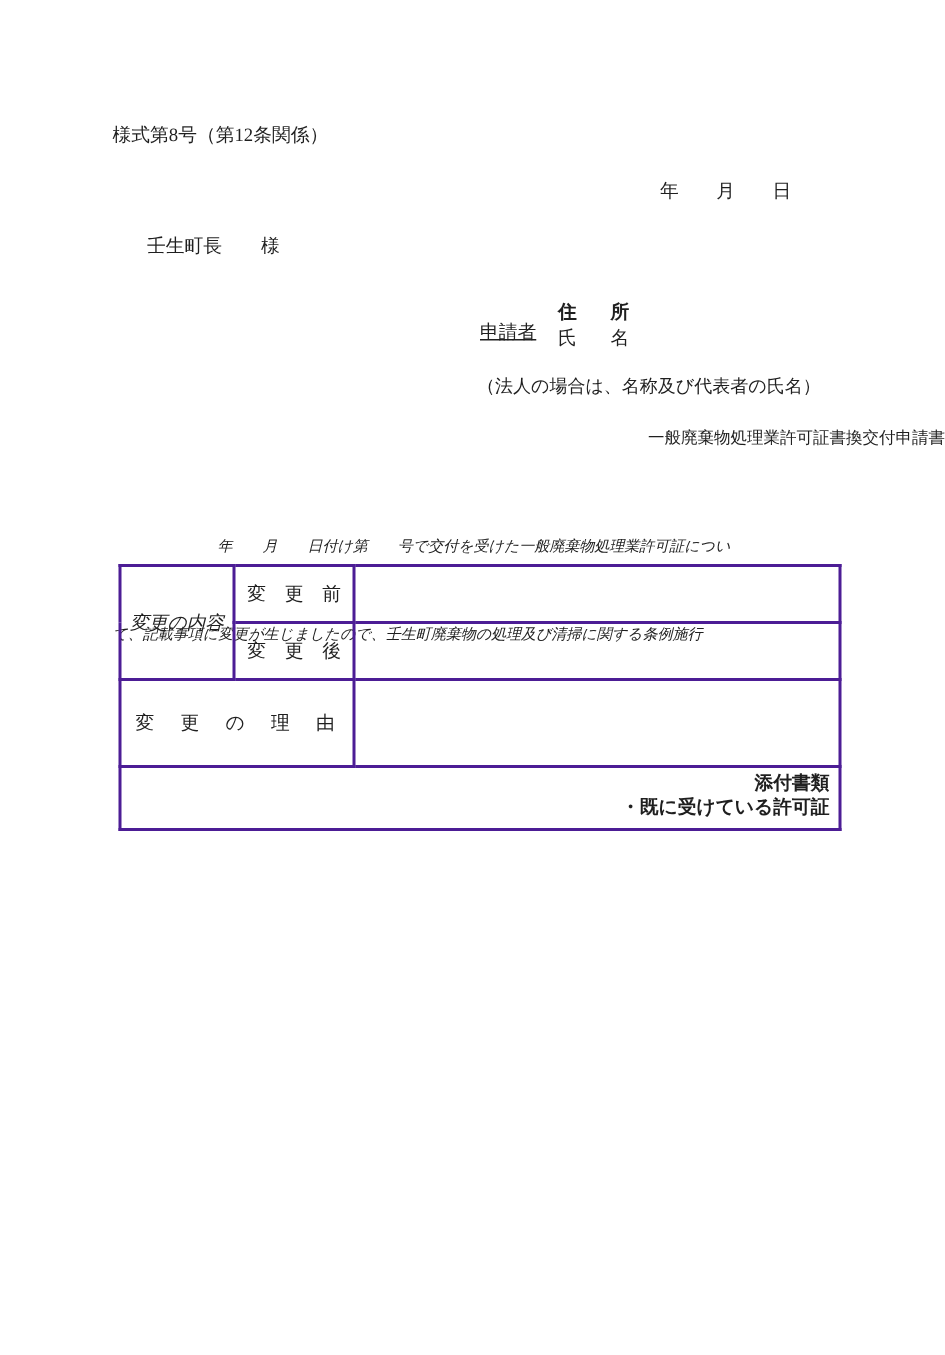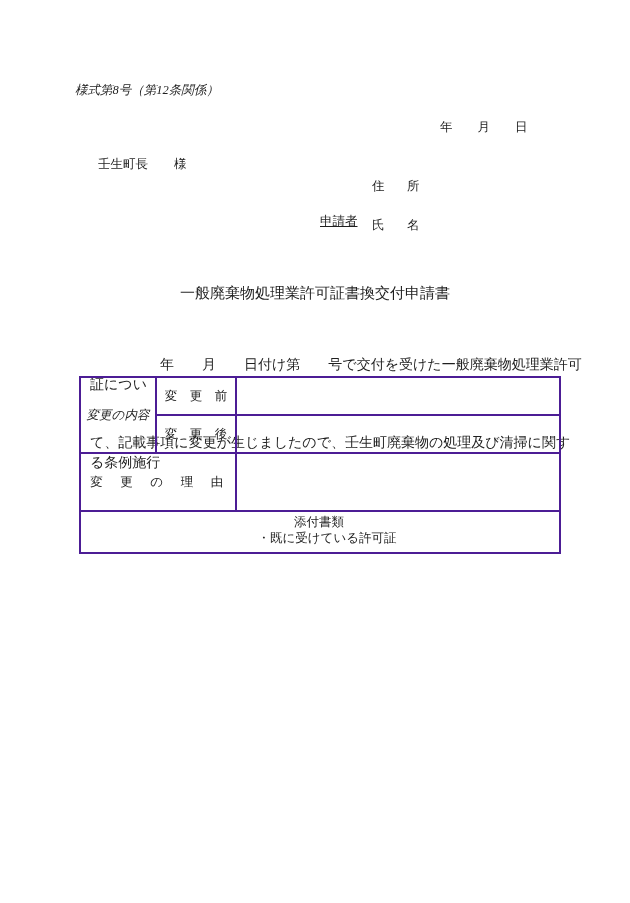--- a/index.html
+++ b/index.html
@@ -12,36 +12,36 @@
     width: 630px;
     height: 903px;
     background: #ffffff;
     font-family: "Liberation Serif", "DejaVu Serif", serif;
     color: #1f1f1f;
     font-size: 12.5px;
     overflow: hidden;
   }
   .abs { position: absolute; white-space: pre; }
 
-  .form-number   { left: 75px;  top: 82px; font-style: italic;  }
+  .form-number   { left: 75px;  top: 82px;  }
   .date-line     { left: 440px; top: 119px; }
   .addressee     { left: 98px;  top: 156px; display: flex; gap: 26px; align-items: flex-end; }
-  .addr-label    { left: 372px; top: 178px; letter-spacing: 5px; }
+  .addr-label    { left: 372px; top: 200px; letter-spacing: 5px; font-weight: bold; }
   .applicant-lbl { left: 320px; top: 213px; text-decoration: underline; }
   .name-label    { left: 372px; top: 217px; letter-spacing: 5px; }
   .corp-note     { left: 318px; top: 249px; font-size: 12px; }
 
   .doc-title {
     left: 0; top: 284px; width: 630px;
-    text-align: center; font-size: 15px; white-space: pre;
+    text-align: right; font-size: 11px; white-space: pre;
   }
 
   .body-text {
-    left: 90px; top: 316px; width: 492px;
-    font-size: 14px; line-height: 19.5px;
+    left: 75px; top: 316px; width: 492px;
+    font-size: 10px; line-height: 19.5px; font-style: italic;
   }
   .body-text .line { white-space: pre-wrap; }
   .body-text .line:first-child { text-indent: 70px; }
 
   .form-table {
     position: absolute;
     left: 79px; top: 376px;
     border-collapse: collapse;
     table-layout: fixed;
     width: 474px;
@@ -53,23 +53,24 @@
     padding: 0;
     overflow: hidden;
   }
   .col1 { width: 74px; font-style: italic; }
   .col2 { width: 78px; }
   .col3 { width: 322px; }
   .cell-center { text-align: center; vertical-align: middle; white-space: pre; }
   .reason-cell { letter-spacing: 2.5px; }
   .attach-cell {
     vertical-align: top;
-    text-align: center;
+    text-align: right;
     padding: 3px 6px 4px 4px !important;
     line-height: 15.5px;
+    font-weight: bold;
   }
   .attach-item { padding-left: 16px; white-space: pre; }
 </style>
 </head>
 <body>
 
 <div class="page">
 
   <div class="abs form-number">様式第8号（第12条関係）</div>
 
@@ -79,20 +80,21 @@
     <span>壬生町長</span>
     <span>様</span>
   </div>
 
   <div class="abs addr-label">住　所</div>
 
   <div class="abs applicant-lbl">申請者</div>
 
   <div class="abs name-label">氏　名</div>
 
+  <div class="abs corp-note">（法人の場合は、名称及び代表者の氏名）</div>
 
   <div class="abs doc-title">一般廃棄物処理業許可証書換交付申請書</div>
 
   <div class="abs body-text">
     <div class="line">年　　月　　日付け第　　号で交付を受けた一般廃棄物処理業許可証につい</div>
     <div class="line">て、記載事項に変更が生じましたので、壬生町廃棄物の処理及び清掃に関する条例施行</div>
   </div>
 
   <table class="form-table">
     <tbody>

